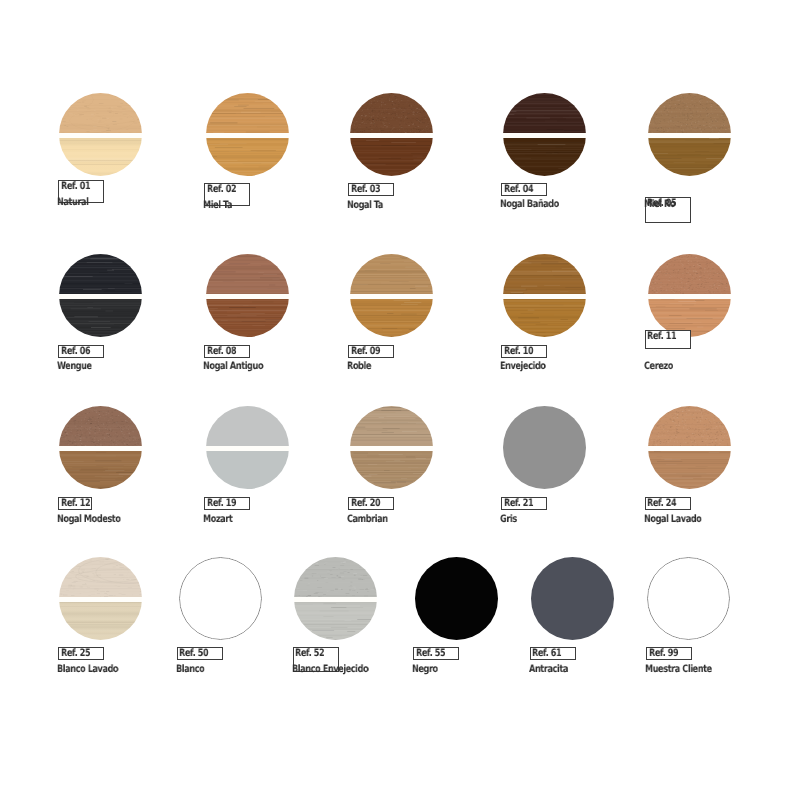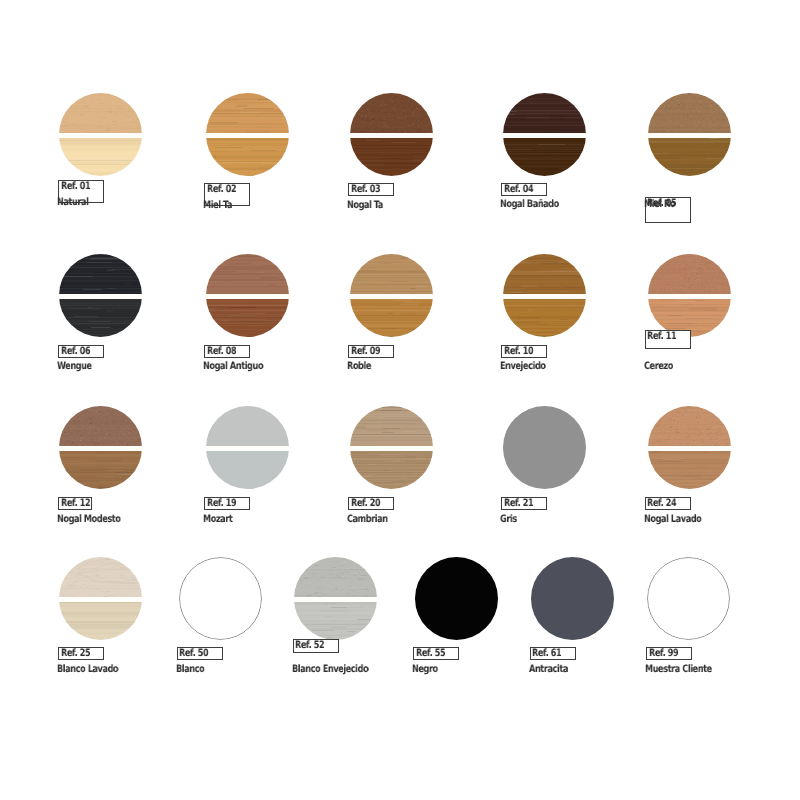--- a/index.html
+++ b/index.html
@@ -1093,21 +1093,21 @@
               <path fill="#fff" opacity="0.07" d="M0 11.01h83v0.68h-83zM0 17.94h83v0.59h-83z"></path>
               <path fill="#fff" opacity="0.08" d="M19.04 2.264h9.98v0.54h-9.98zM0 3.653h83v0.7h-83zM0 16.98h83v0.56h-83zM0 28.47h83v0.55h-83z"></path>
               <path fill="#fff" opacity="0.09" d="M0 10.02h83v0.55h-83z"></path>
               <path fill="#fff" opacity="0.1" d="M8.717 19.76h29.1v0.44h-29.1z"></path>
               <path fill="#fff" opacity="0.16" d="M50.47 17.94h6.86v0.56h-6.86z"></path>
             </svg>
           </div>
         </div>
         <div class="gap" style="top:40.4px;height:4.4px;background:#fffefa"></div>
       </div>
-<div class="refbox" style="left:-1px;top:82px;width:46px;height:14px">
+<div class="refbox" style="left:-1px;top:90px;width:46px;height:25px">
         <span>Ref. 52</span>
       </div>
 <div class="nm" style="left:-1.8px;top:106.6px">Blanco Envejecido</div>
 </div>
 <div class="swatch" style="left:414.5px;top:557px">
 <div class="disc">
         <div class="half" style="top:0;height:83px;background:#040404">
           <div class="tex"></div>
         </div>
       </div>

